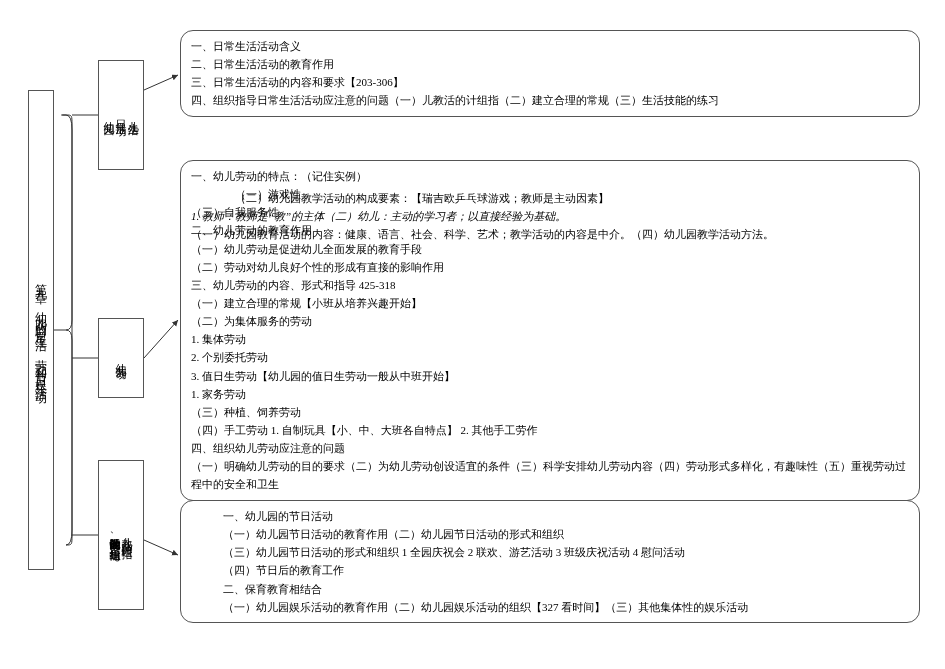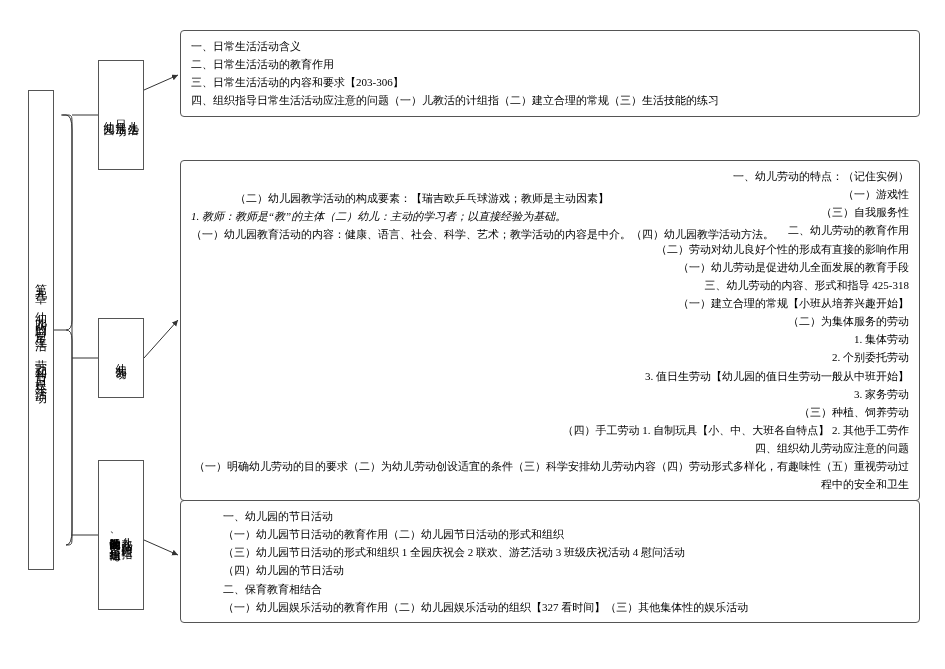--- a/index.html
+++ b/index.html
@@ -52,27 +52,27 @@
       letter-spacing: 2px;
     }
     .l2-a { left: 98px; top: 60px;  height: 110px; }
     .l2-b { left: 98px; top: 318px; height: 80px;  justify-content:center;}
     .l2-c { left: 98px; top: 460px; height: 150px; }
     
     .content-box {
       position: absolute;
       left: 180px;
       border: 1px solid #555;
-      border-radius: 4px;
+      border-radius: 13px;
       padding: 6px 10px;
       line-height: 1.65;
       width: 740px;
     }
     .box1 { top: 30px; }
-    .box2 { top: 160px; text-align: right; }
+    .box2 { top: 160px; }
     .box3 { top: 500px; padding-left: 42px; }
 
     
     svg.connectors {
       position: absolute;
       left: 0; top: 0;
       width: 945px; height: 669px;
       pointer-events: none;
     }
     .bracket { fill: none; stroke: #333; stroke-width: 1; }
@@ -116,40 +116,40 @@
     <span style="position:absolute; left:0; top:4px;">（二）幼儿园教学活动的构成要素：【瑞吉欧乒乓球游戏；教师是主动因素】</span>
   </div>
   <div class="line-row" style="position:relative;">
     <span>（三）自我服务性</span>
     <span style="position:absolute; left:0; top:4px;font-style:italic;">1. 教师：教师是“教”的主体（二）幼儿：主动的学习者；以直接经验为基础。</span>
   </div>
   <div class="line-row" style="position:relative;">
     <span>二、幼儿劳动的教育作用</span>
     <span style="position:absolute; left:0; top:4px;">（一）幼儿园教育活动的内容：健康、语言、社会、科学、艺术；教学活动的内容是中介。（四）幼儿园教学活动方法。</span>
   </div>
+  <div class="line-row">（一）幼儿劳动是促进幼儿全面发展的教育手段</div>
   <div class="line-row">（二）劳动对幼儿良好个性的形成有直接的影响作用</div>
-  <div class="line-row">（一）幼儿劳动是促进幼儿全面发展的教育手段</div>
   <div class="line-row">三、幼儿劳动的内容、形式和指导 425-318</div>
   <div class="line-row">（一）建立合理的常规【小班从培养兴趣开始】</div>
   <div class="line-row">（二）为集体服务的劳动</div>
   <div class="line-row">1. 集体劳动</div>
   <div class="line-row">2. 个别委托劳动</div>
   <div class="line-row">3. 值日生劳动【幼儿园的值日生劳动一般从中班开始】</div>
-  <div class="line-row">3. 家务劳动</div>
+  <div class="line-row">1. 家务劳动</div>
   <div class="line-row">（三）种植、饲养劳动</div>
   <div class="line-row">（四）手工劳动 1. 自制玩具【小、中、大班各自特点】 2. 其他手工劳作</div>
   <div class="line-row">四、组织幼儿劳动应注意的问题</div>
   <div class="line-row">（一）明确幼儿劳动的目的要求（二）为幼儿劳动创设适宜的条件（三）科学安排幼儿劳动内容（四）劳动形式多样化，有趣味性（五）重视劳动过程中的安全和卫生</div>
 </div>
 
 <div class="content-box box3">
   <div class="line-row">一、幼儿园的节日活动</div>
   <div class="line-row">（一）幼儿园节日活动的教育作用（二）幼儿园节日活动的形式和组织</div>
   <div class="line-row">（三）幼儿园节日活动的形式和组织 1 全园庆祝会 2 联欢、游艺活动 3 班级庆祝活动 4 慰问活动</div>
-  <div class="line-row">（四）幼儿园的节日活动</div>
+  <div class="line-row">（四）节日后的教育工作</div>
   <div class="line-row">二、保育教育相结合</div>
   <div class="line-row">（一）幼儿园娱乐活动的教育作用（二）幼儿园娱乐活动的组织【327 看时间】（三）其他集体性的娱乐活动</div>
 </div>
 
 <svg class="connectors">
   <defs>
     <marker id="arrowhead" markerWidth="8" markerHeight="8" refX="6" refY="3" orient="auto">
       <path d="M0,0 L6,3 L0,6 Z" fill="#333"></path>
     </marker>
   </defs>

